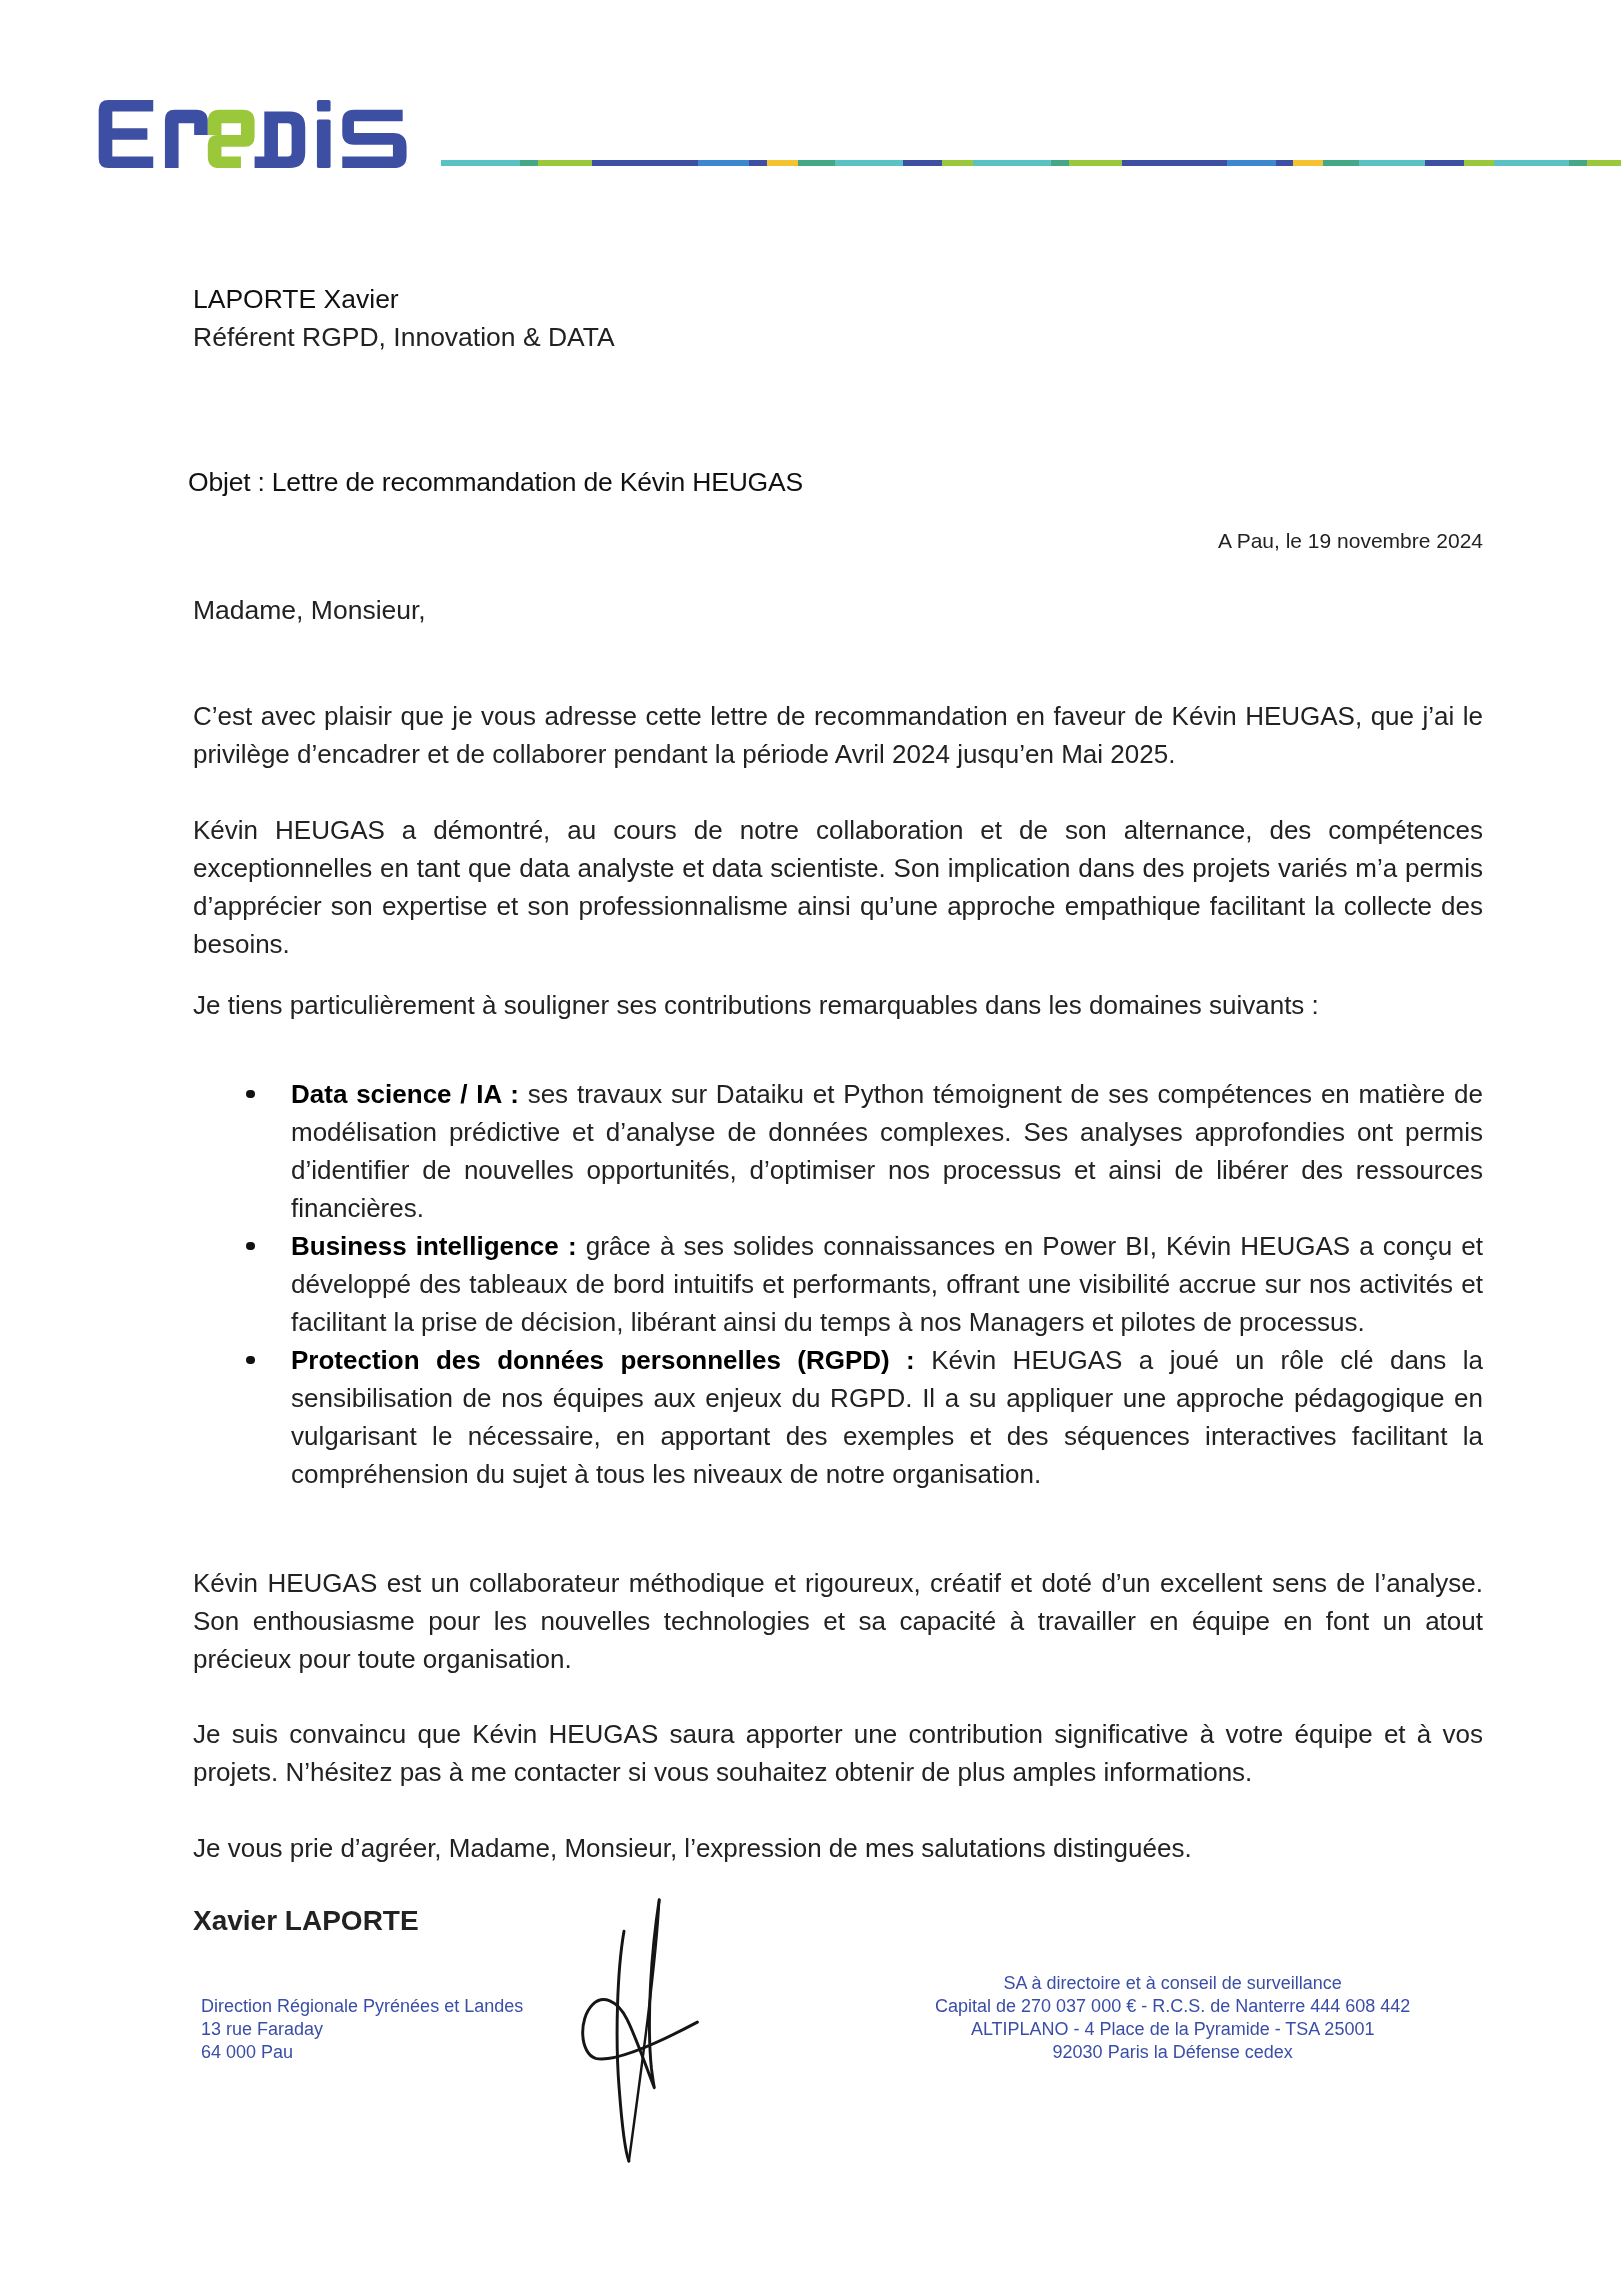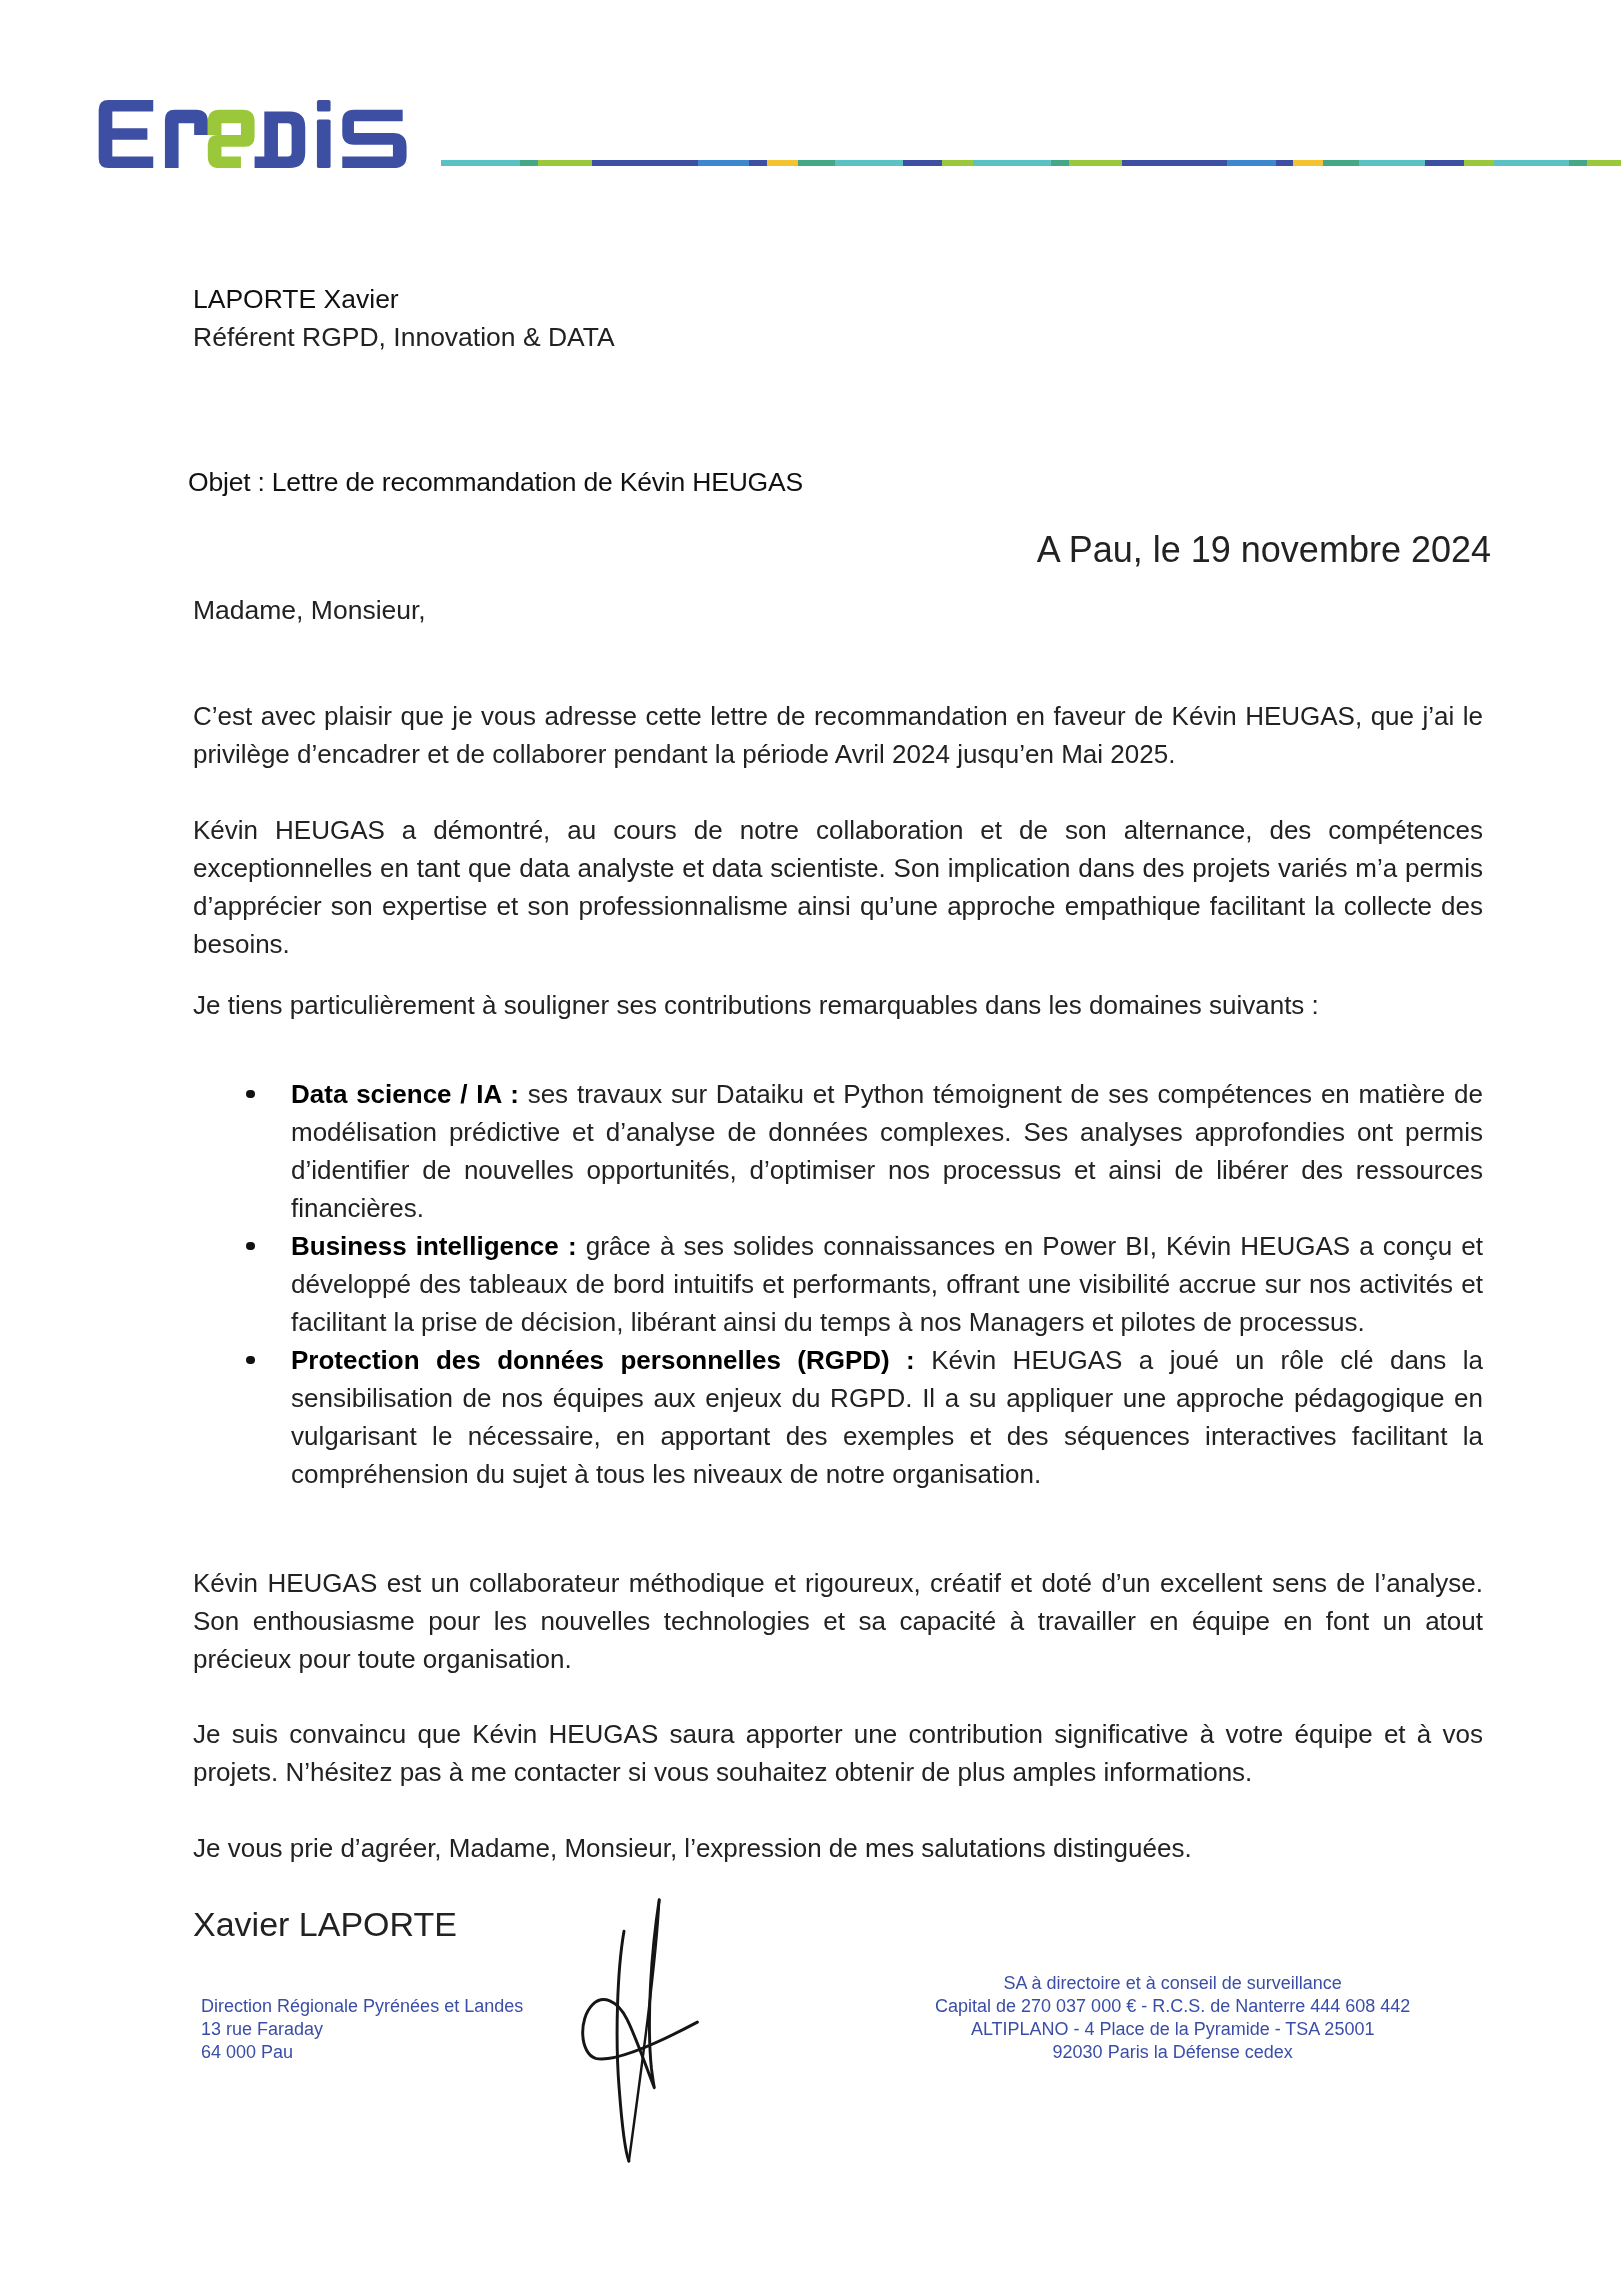--- a/index.html
+++ b/index.html
@@ -40,23 +40,23 @@
     .subject {
       position: absolute;
       left: 188px;
       top: 467px;
       font-size: 26.5px;
       color: #111111;
       letter-spacing: -0.2px;
     }
     .date {
       position: absolute;
-      right: 130px;
+      right: 138px;
       top: 529px;
-      font-size: 36px;
+      font-size: 21px;
       color: #222222;
       text-align: right;
     }
     .salutation {
       position: absolute;
       left: 193px;
       top: 595px;
       font-size: 26.5px;
       color: #222222;
     }
@@ -99,22 +99,23 @@
       background: #111111;
     }
     .bullets li .term { color: #000000; font-weight: 600; }
     .p4 { top: 1564px; }
     .p5 { top: 1715px; }
     .p6 { top: 1829px; }
     .signature-name {
       position: absolute;
       left: 193px;
       top: 1905px;
-      font-size: 34px;
-      color: #222222;
+      font-size: 28px;
+      color: #222222;
+      font-weight: bold;
     }
     .footer-left {
       position: absolute;
       left: 201px;
       top: 1995px;
       font-size: 18px;
       line-height: 23px;
       color: #3a4ea8;
     }
     .footer-right {

